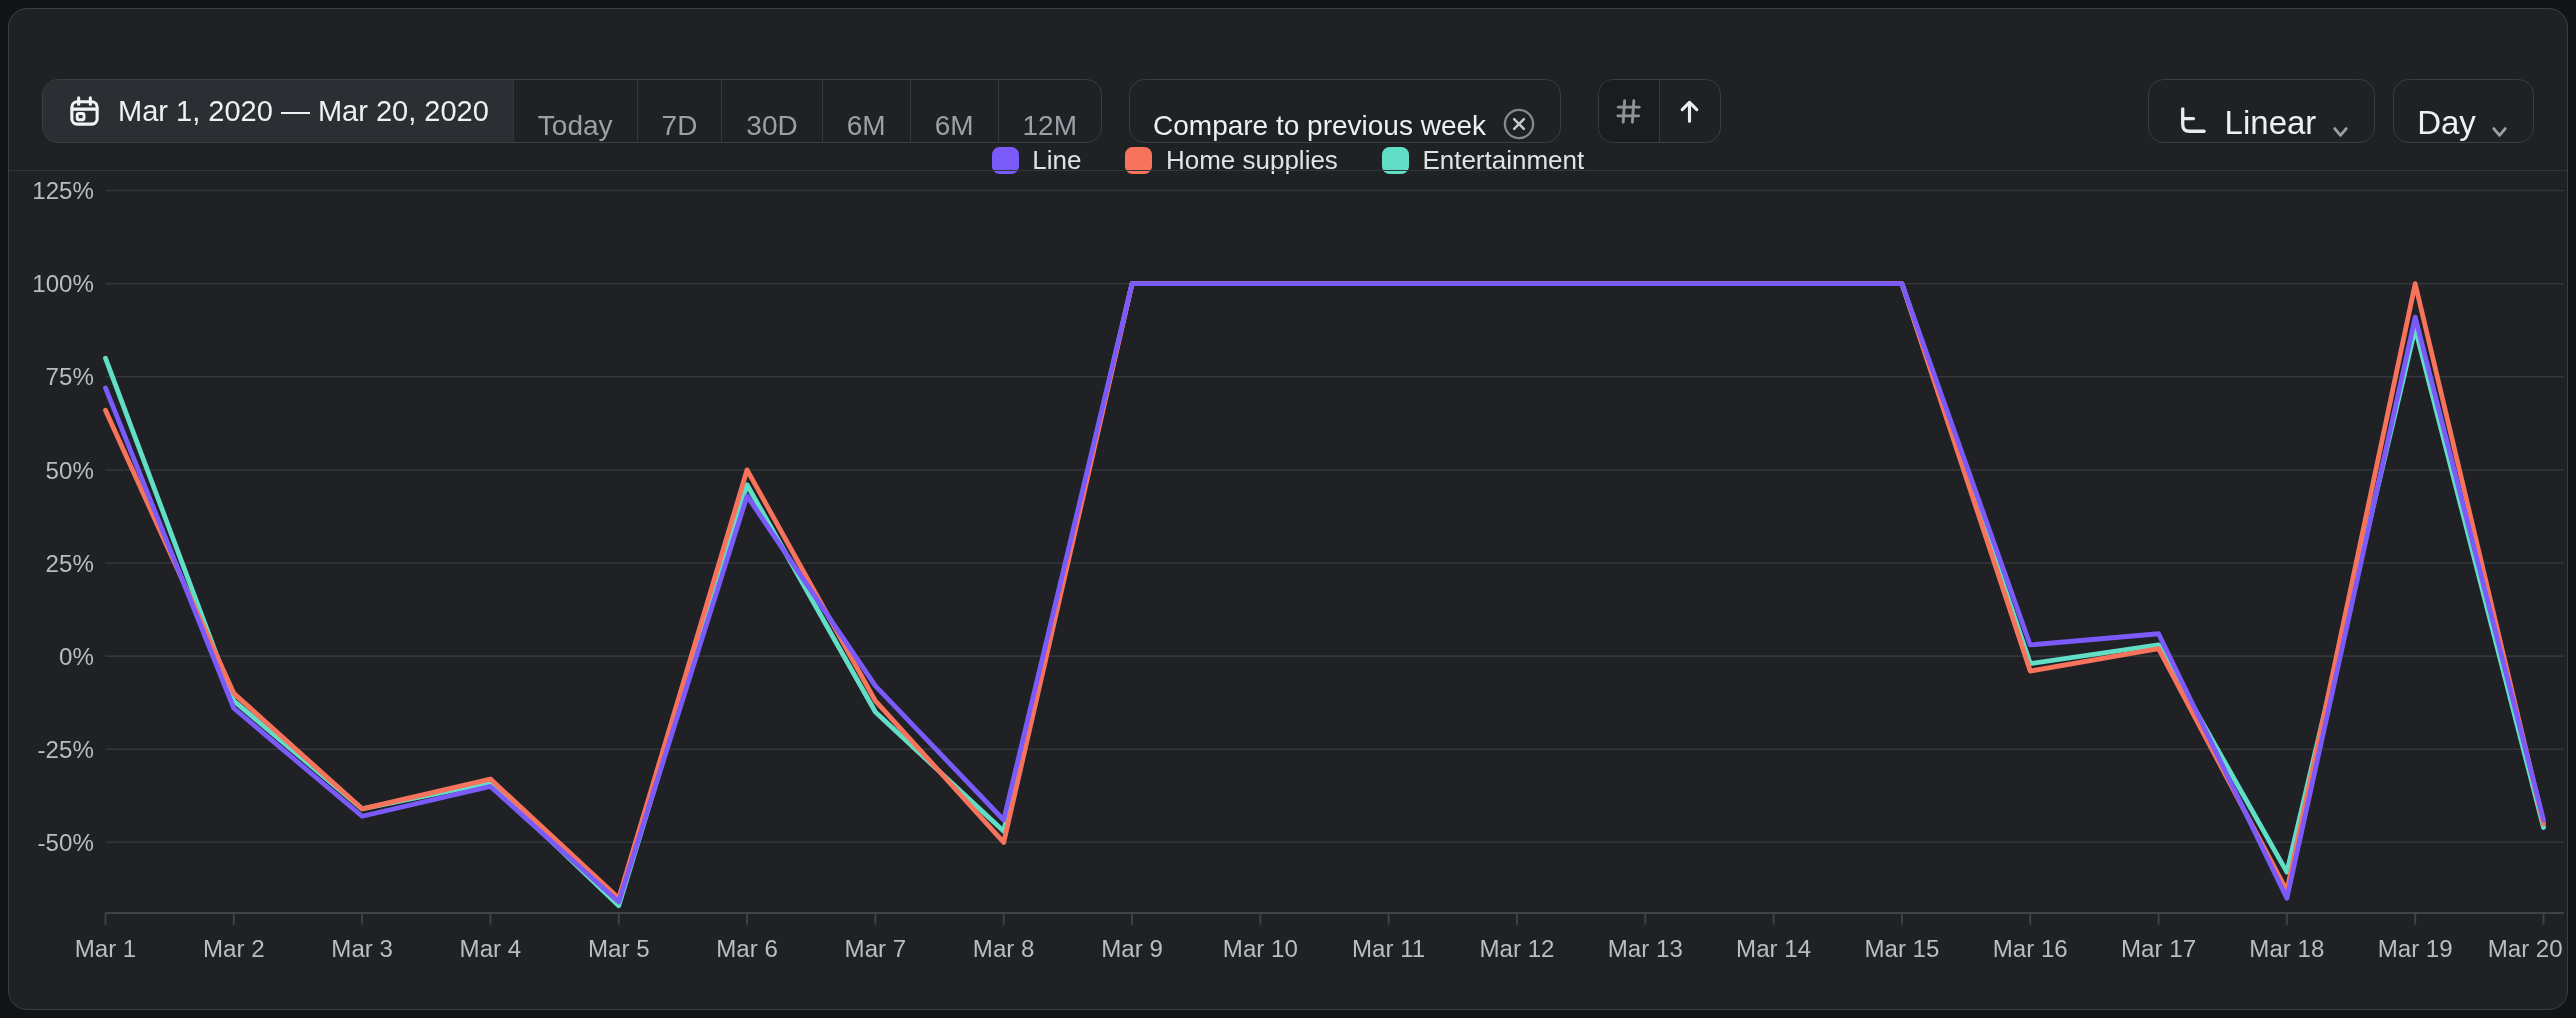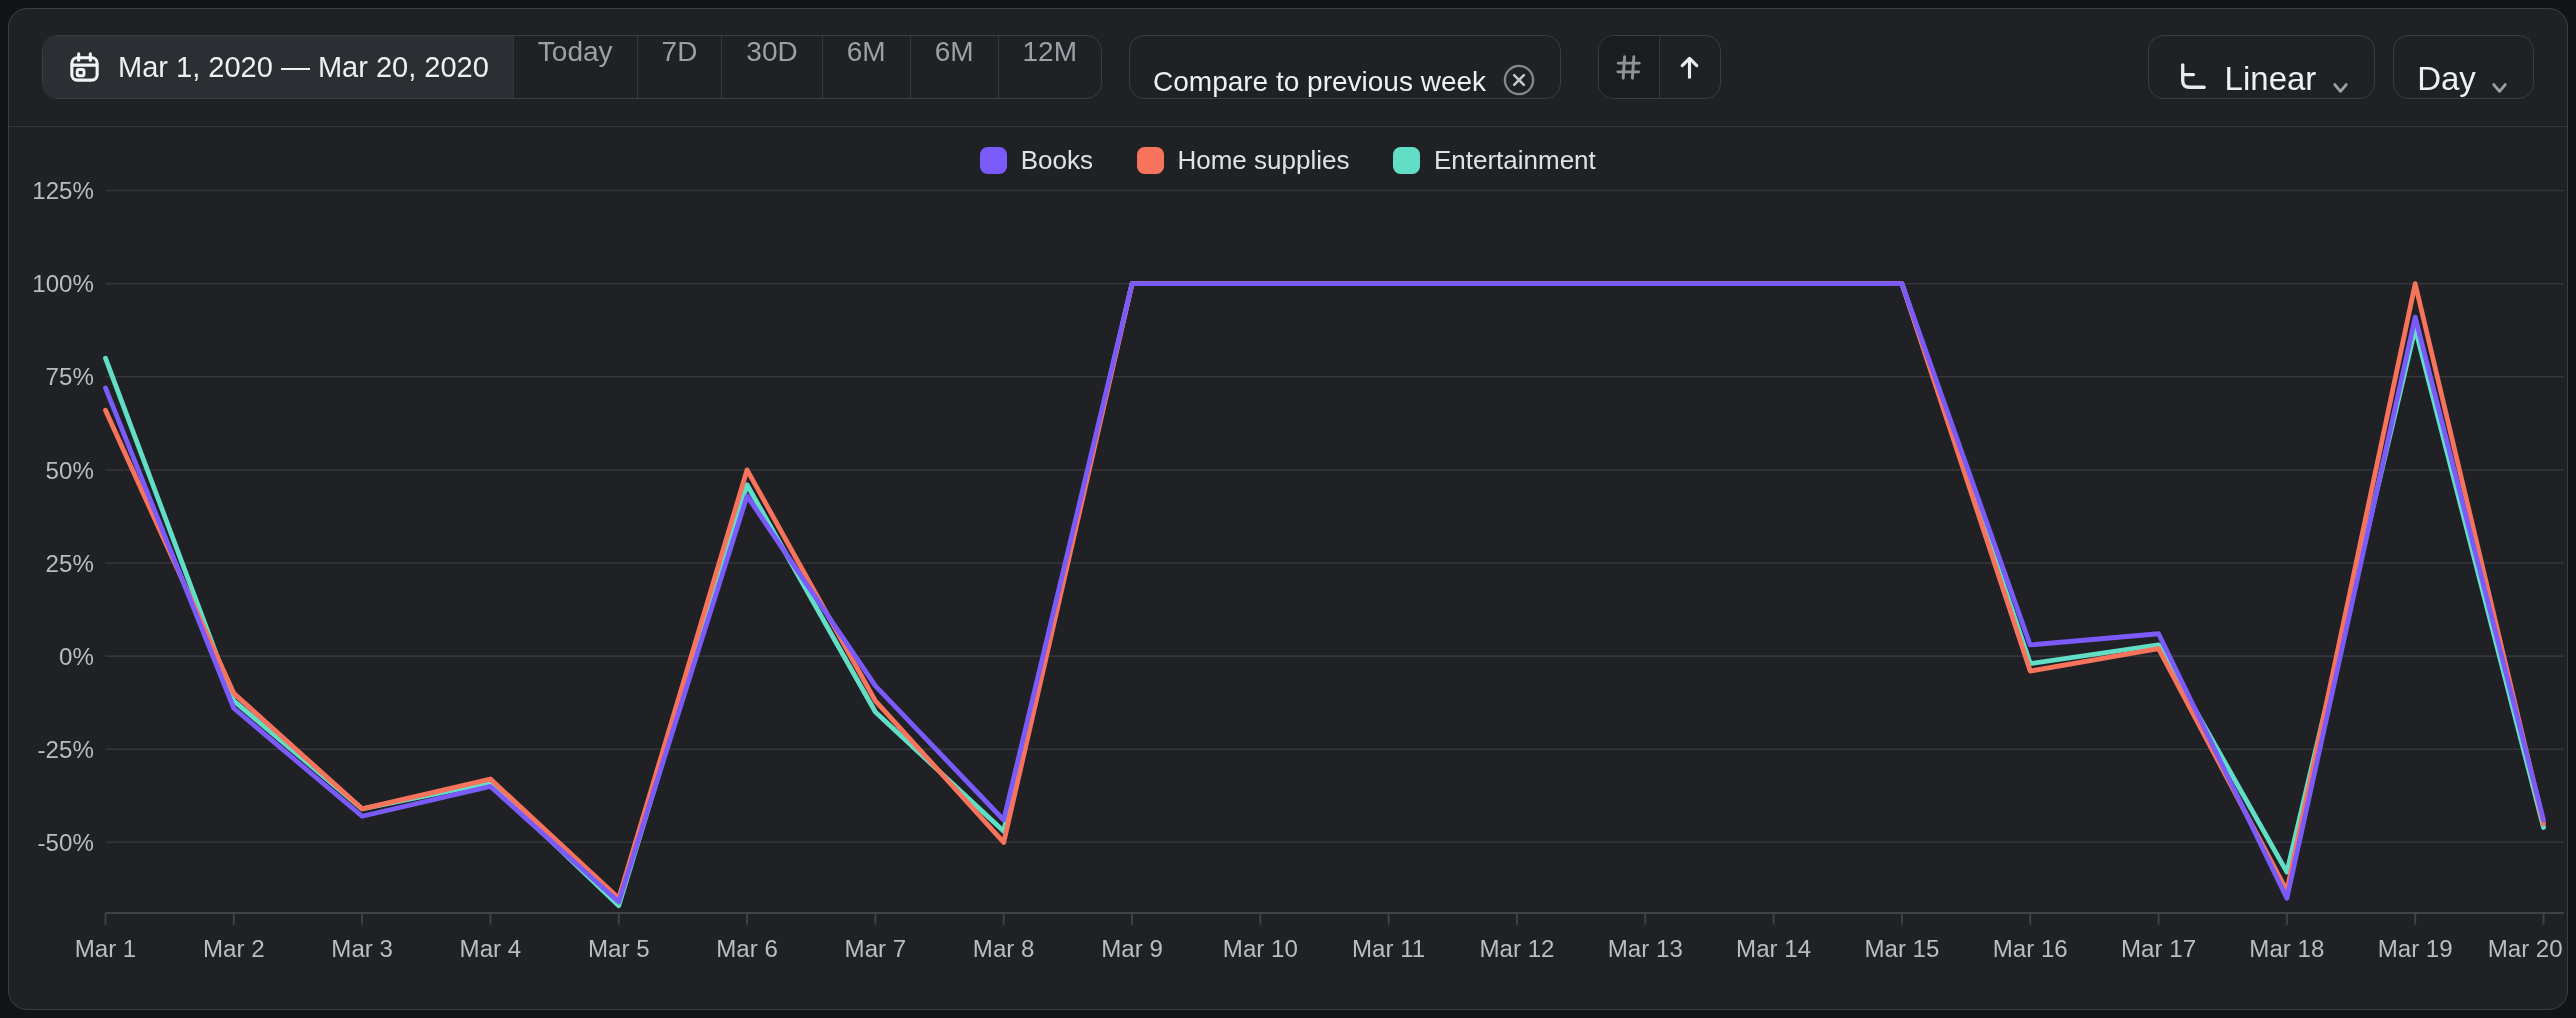--- a/index.html
+++ b/index.html
@@ -1,25 +1,25 @@
 <!DOCTYPE html>
 <html><head>
 <meta charset="utf-8">
 <style>
   html,body{margin:0;padding:0;width:2576px;height:1018px;background:#121316;
     font-family:"Liberation Sans","DejaVu Sans",sans-serif;-webkit-font-smoothing:antialiased;}
   .frame{position:absolute;inset:7.7px;background:#1f2125;border:1.9px solid #3b3e43;
     border-radius:19px;overflow:hidden;box-sizing:border-box;}
   .toolbar{position:relative;z-index:3;display:flex;align-items:center;height:118px;
-    padding:0 33px;border-bottom:1px solid #32353a;box-sizing:border-box;}
+    padding:0 33px;border-bottom:1px solid #32353a;box-sizing:border-box;margin-top:44px;}
   .group{display:flex;align-items:stretch;height:64px;border:1.9px solid #3a3d42;
     border-radius:15.4px;overflow:hidden;flex:0 0 auto;box-sizing:border-box;background:transparent;}
   .seg-date{display:flex;align-items:center;gap:16.4px;padding:0 24px;background:#2b2e33;
     color:#eef0f2;font-size:29px;font-weight:500;white-space:nowrap;cursor:pointer;}
-  .preset{display:flex;align-items:flex-start;padding:0 24px;color:#9aa0a6;font-size:28px;
+  .preset{display:flex;align-items:flex-end;padding:0 24px;color:#9aa0a6;font-size:28px;
     border-left:1.9px solid #34373c;white-space:nowrap;cursor:pointer;}
   .btn{height:64px;border:1.9px solid #3a3d42;border-radius:15.4px;display:flex;align-items:flex-end;
     padding:0 23px;gap:14.5px;box-sizing:border-box;color:#eef0f2;font-size:28px;
     white-space:nowrap;cursor:pointer;background:transparent;}
   .compare{margin-left:27px;}
   .mini{margin-left:37px;padding:0;gap:0;overflow:hidden;}
   .mini-seg{width:60px;display:flex;align-items:center;justify-content:center;height:100%;cursor:pointer;}
   .mini-seg.hash{background:#1a1c1f;border-right:1.9px solid #34373c;}
   .right{margin-left:auto;display:flex;gap:18.3px;}
   .right .btn{font-size:33px;font-weight:500;gap:13.5px;}
@@ -110,21 +110,21 @@
         <svg class="ic" width="21" height="21" viewBox="0 0 22 22" fill="none" stroke="#9aa0a6" stroke-width="3" stroke-linecap="round" stroke-linejoin="round">
           <polyline points="5,8 11,15 17,8"></polyline>
         </svg>
       </div>
     </div>
   </div>
 
   <div class="legend">
     <div class="legend-item">
       <span class="swatch" style="background: rgb(122, 90, 248);"></span>
-      <span>Books</span>
+      <span>Line</span>
     </div>
     <div class="legend-item">
       <span class="swatch" style="background: rgb(248, 115, 91);"></span>
       <span>Home supplies</span>
     </div>
     <div class="legend-item">
       <span class="swatch" style="background: rgb(98, 222, 199);"></span>
       <span>Entertainment</span>
     </div>
   </div>

